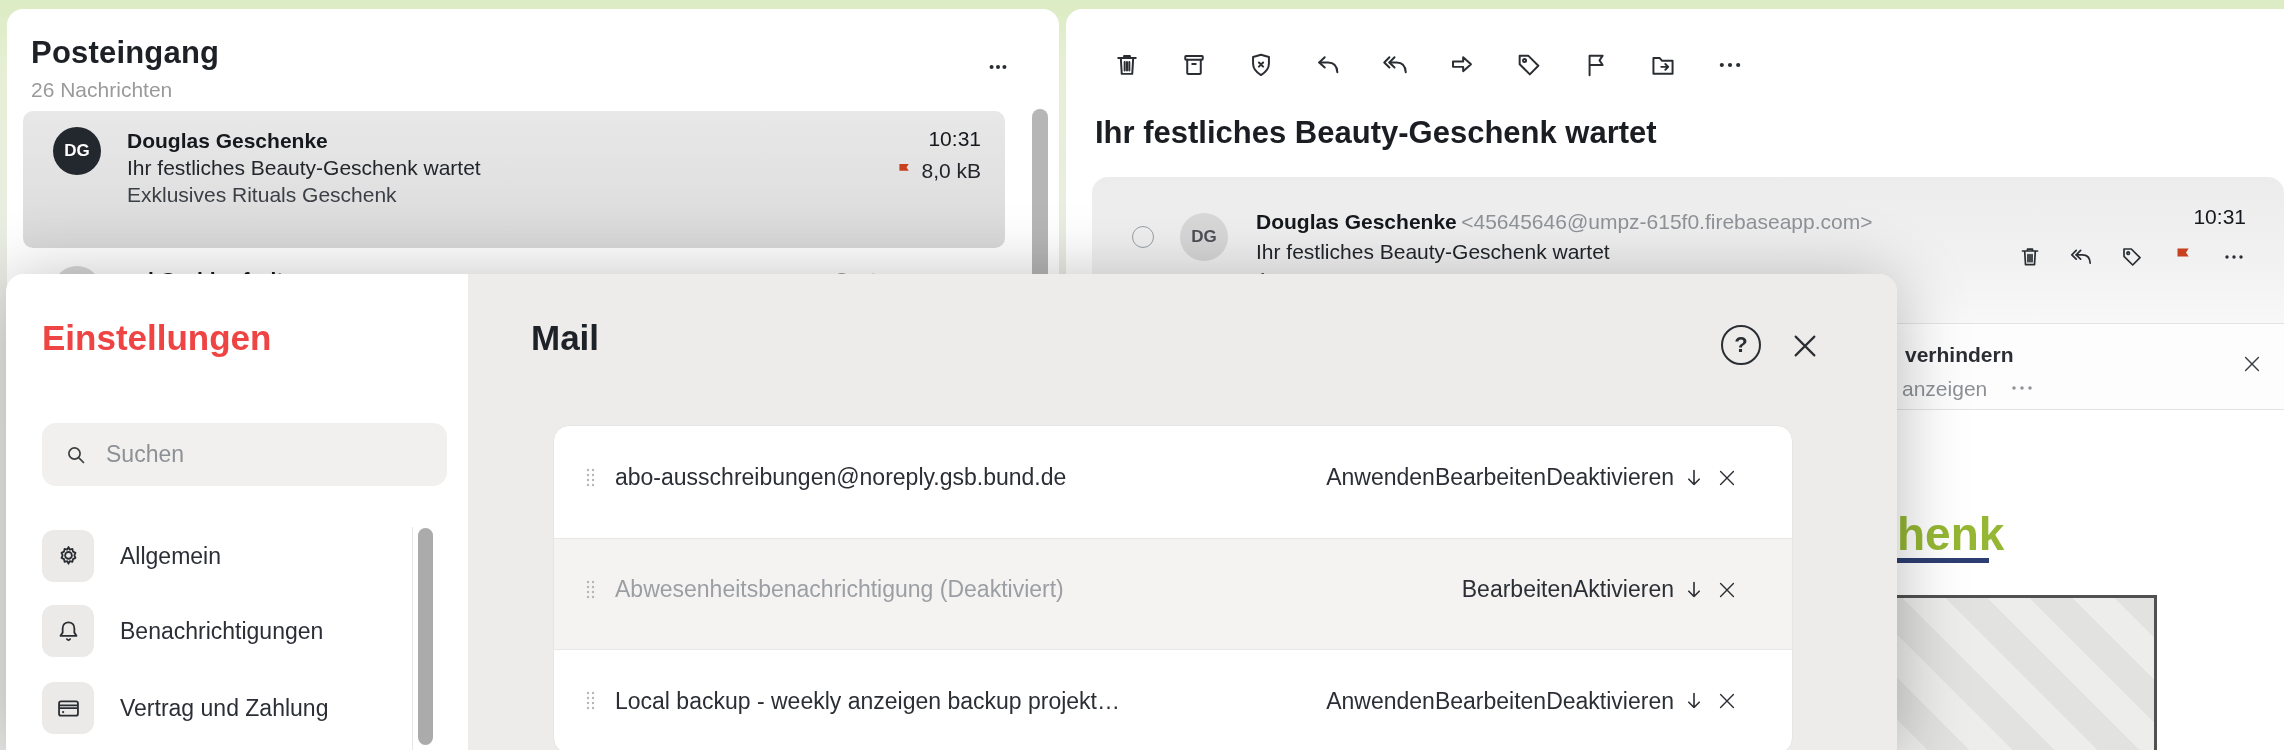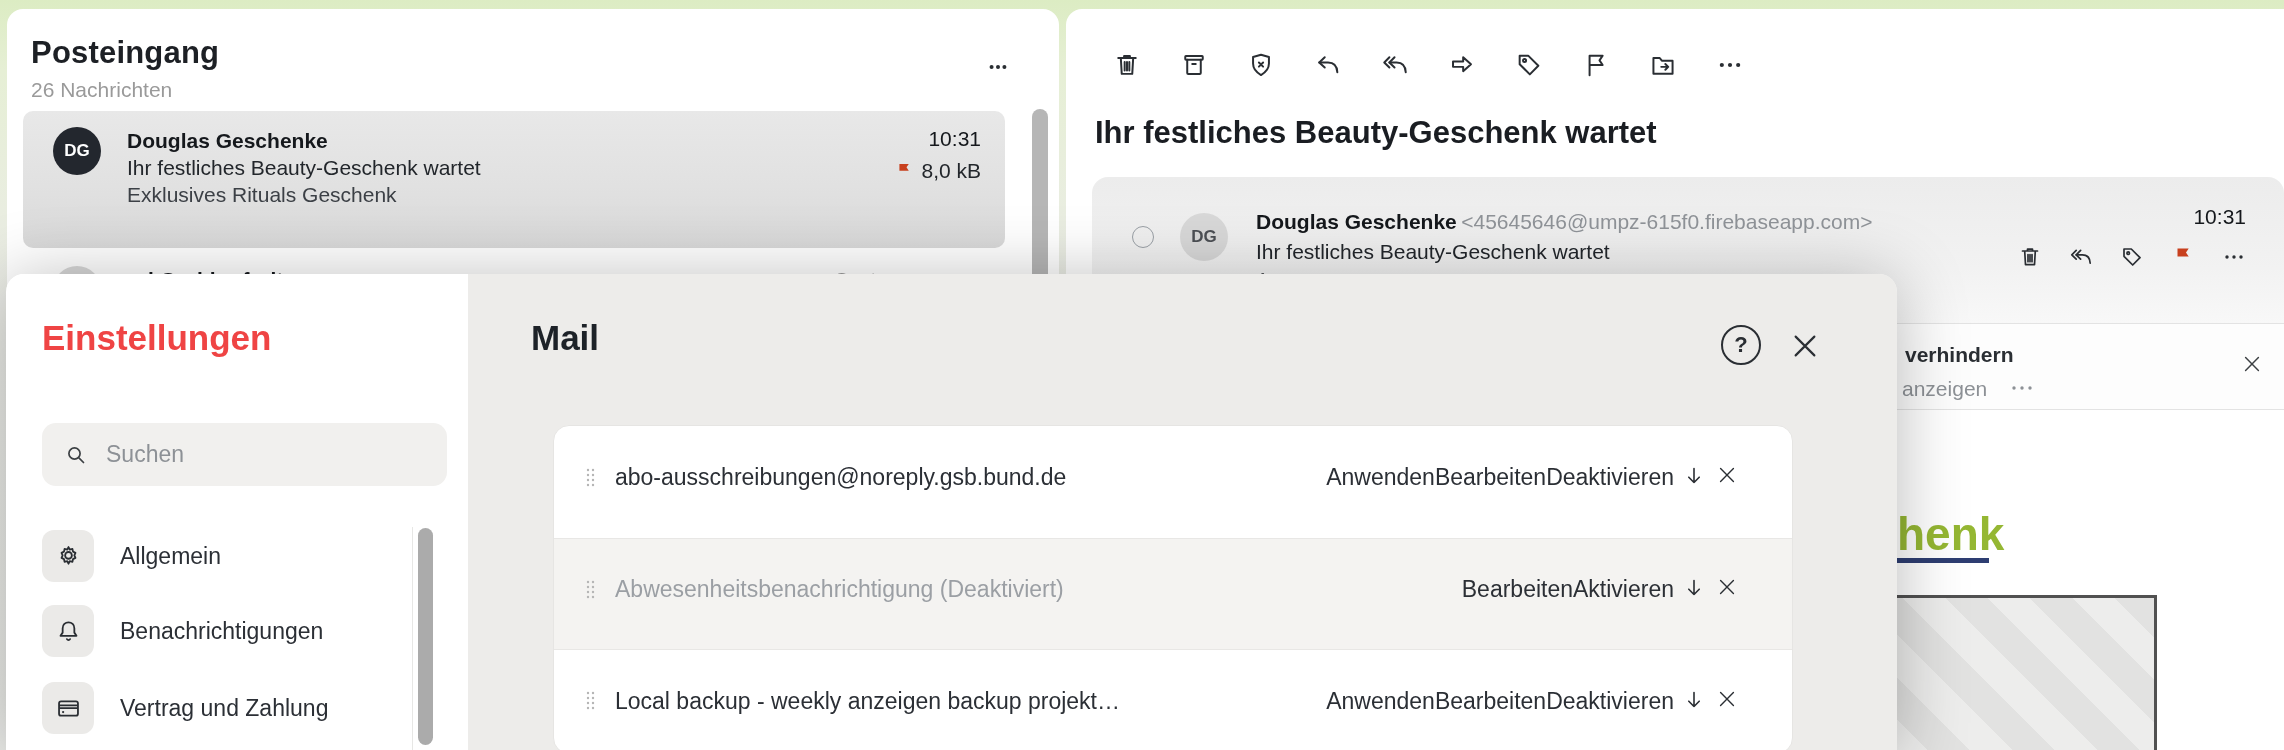--- a/index.html
+++ b/index.html
@@ -81,21 +81,21 @@
   .help-btn { position:absolute; left:1253px; top:51px; width:40px; height:40px; border-radius:50%; border:2px solid #2a2e33; background:transparent;
               font-size:22px; font-weight:700; color:#2a2e33; cursor:pointer; font-family:"Liberation Sans",sans-serif; }
   .dlg-close { position:absolute; left:1322px; top:55px; width:34px; height:34px; border:none; background:transparent; color:#2a2e33; cursor:pointer; }
   .rules-card { position:absolute; left:85px; top:151px; width:1240px; bottom:-4px; background:#fff; border:1px solid #e6e5e3; border-radius:16px; overflow:hidden; }
   .rule-row { display:flex; align-items:center; height:112px; padding:0 54px 9px 30px; }
   .rule-row + .rule-row { border-top:1px solid #e8e7e5; }
   .rule-row.muted-bg { background:#f4f3f1; height:111px; }
   .rule-handle { color:#b5b5b5; flex:0 0 13px; cursor:grab; }
   .rule-name { font-size:23px; color:#2b2f35; margin-left:18px; }
   .rule-name.muted { color:#9b9fa4; }
-  .rule-actions { margin-left:auto; display:flex; align-items:flex-start; }
+  .rule-actions { margin-left:auto; display:flex; align-items:center; }
   .rule-link { border:none; background:transparent; font-size:23px; color:#2b2f35; cursor:pointer; font-family:"Liberation Sans",sans-serif; }
   .rule-down { width:24px; height:24px; border:none; background:transparent; color:#2a2e33; cursor:pointer; margin-left:8px; }
   .rule-x { width:22px; height:22px; border:none; background:transparent; color:#2a2e33; cursor:pointer; margin-left:10px; }
   svg { display:block; }
 </style>
 </head>
 <body>
 
 <div class="screen">
 

